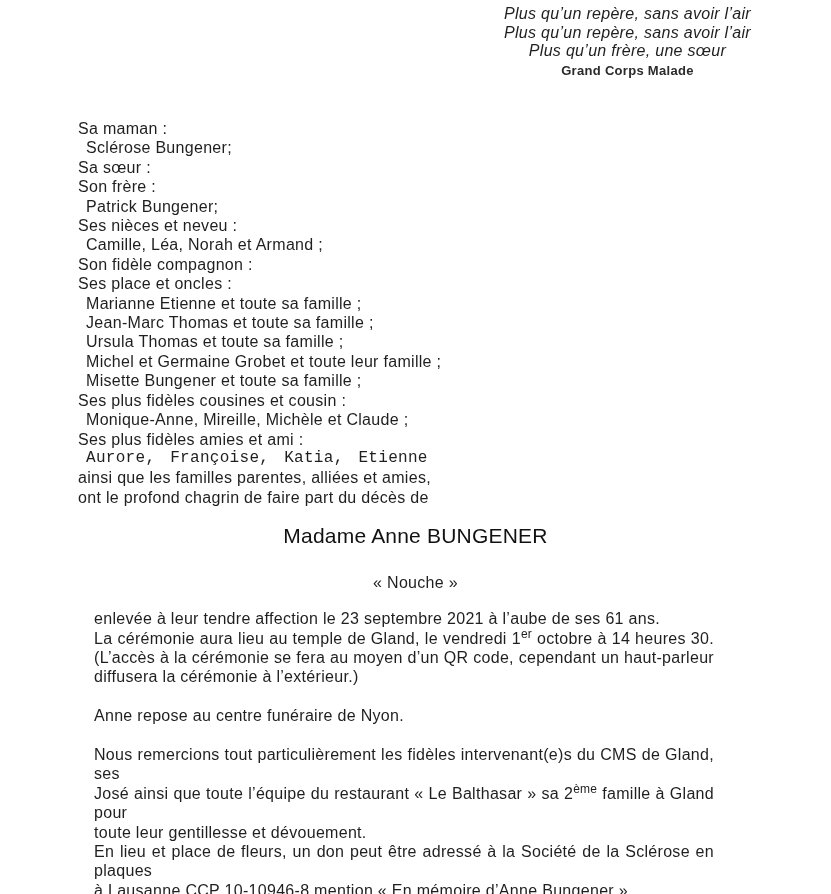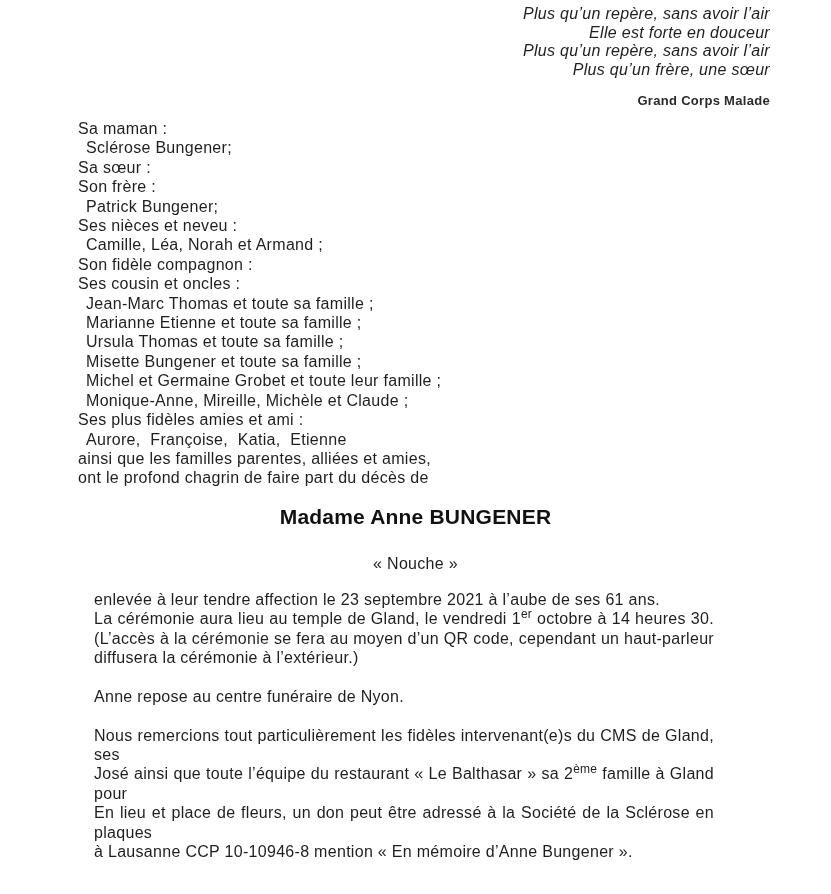--- a/index.html
+++ b/index.html
@@ -9,47 +9,47 @@
     background:#ffffff;
     overflow:hidden;
     font-family:"Liberation Sans","DejaVu Sans",sans-serif;
     font-size:16px;
     line-height:19.4px;
     letter-spacing:0.3px;
     color:#1f1f1f;
   }
   .epigraph{
     position:absolute;
-    top:5px;right:61px;
-    text-align:right;
+    top:5px;right:80px;
+    text-align:center;
     font-style:italic;
     line-height:18.6px;
   }
   .epigraph .attribution{
     font-style:normal;
     font-size:13px;
     line-height:17px;
-    margin-top:13px;
+    margin-top:1px;
     font-weight:bold;
     color:#2a2a2a;
   }
   .content{
     position:absolute;
     top:119px;left:78px;
     width:652px;
   }
   .line{white-space:nowrap;}
   .ind{padding-left:8px;}
-  .wide{word-spacing:5px;}
+  .wide{word-spacing:5px;font-family:Liberation Mono, monospace;}
   .j{text-align:justify;text-align-last:justify;white-space:normal;}
   .center-full{margin-left:-78px;margin-right:-101px;text-align:center;}
   .main-title{
     margin-top:16px;
     font-size:21px;
-    font-weight:bold;
+    font-weight:normal;
     line-height:26px;
     color:#111;
     letter-spacing:0.2px;
   }
   .nickname{margin-top:24px;line-height:19px;}
   .para{margin:16px;}
   .ceremony{margin-top:17px;}
   .repose{margin-top:19.4px;}
   .thanks{margin-top:19.4px;}
   sup.sp{
@@ -59,43 +59,43 @@
     letter-spacing:0.2px;
   }
 </style>
 </head>
 <body>
 
 <div class="page">
 
   <div class="epigraph">
     <div class="line">Plus qu’un repère, sans avoir l’air</div>
-    <div class="line">Elle est forte en douceur</div>
     <div class="line">Plus qu’un repère, sans avoir l’air</div>
     <div class="line">Plus qu’un frère, une sœur</div>
     <div class="attribution">Grand Corps Malade</div>
   </div>
 
   <div class="content">
 
     <div class="intro">
       <div class="line">Sa maman :</div>
       <div class="line ind">Sclérose Bungener;</div>
       <div class="line">Sa sœur :</div>
       <div class="line">Son frère :</div>
       <div class="line ind">Patrick Bungener;</div>
       <div class="line">Ses nièces et neveu :</div>
       <div class="line ind">Camille, Léa, Norah et Armand ;</div>
       <div class="line">Son fidèle compagnon :</div>
-      <div class="line">Ses cousin et oncles :</div>
+      <div class="line">Ses place et oncles :</div>
+      <div class="line ind">Marianne Etienne et toute sa famille ;</div>
       <div class="line ind">Jean-Marc Thomas et toute sa famille ;</div>
-      <div class="line ind">Marianne Etienne et toute sa famille ;</div>
       <div class="line ind">Ursula Thomas et toute sa famille ;</div>
+      <div class="line ind">Michel et Germaine Grobet et toute leur famille ;</div>
       <div class="line ind">Misette Bungener et toute sa famille ;</div>
-      <div class="line ind">Michel et Germaine Grobet et toute leur famille ;</div>
+      <div class="line">Ses plus fidèles cousines et cousin :</div>
       <div class="line ind">Monique-Anne, Mireille, Michèle et Claude ;</div>
       <div class="line">Ses plus fidèles amies et ami :</div>
       <div class="line ind wide">Aurore, Françoise, Katia, Etienne</div>
       <div class="line">ainsi que les familles parentes, alliées et amies,</div>
       <div class="line">ont le profond chagrin de faire part du décès de</div>
     </div>
 
     <div class="main-title center-full">Madame Anne BUNGENER</div>
     <div class="nickname center-full">« Nouche »</div>
 
@@ -106,19 +106,20 @@
       <div class="line">diffusera la cérémonie à l’extérieur.)</div>
     </div>
 
     <div class="para repose">
       <div class="line">Anne repose au centre funéraire de Nyon.</div>
     </div>
 
     <div class="para thanks">
       <div class="line j">Nous remercions tout particulièrement les fidèles intervenant(e)s du CMS de Gland, ses</div>
       <div class="line j"><span>José ainsi que toute l’équipe du restaurant « Le Balthasar » sa 2</span><sup class="sp">ème</sup><span> famille à Gland pour</span></div>
+      <div class="line">toute leur gentillesse et dévouement.</div>
       <div class="line j">En lieu et place de fleurs, un don peut être adressé à la Société de la Sclérose en plaques</div>
       <div class="line">à Lausanne CCP 10-10946-8 mention « En mémoire d’Anne Bungener ».</div>
 
     </div>
 
   </div>
 </div>
 
 </body></html>

